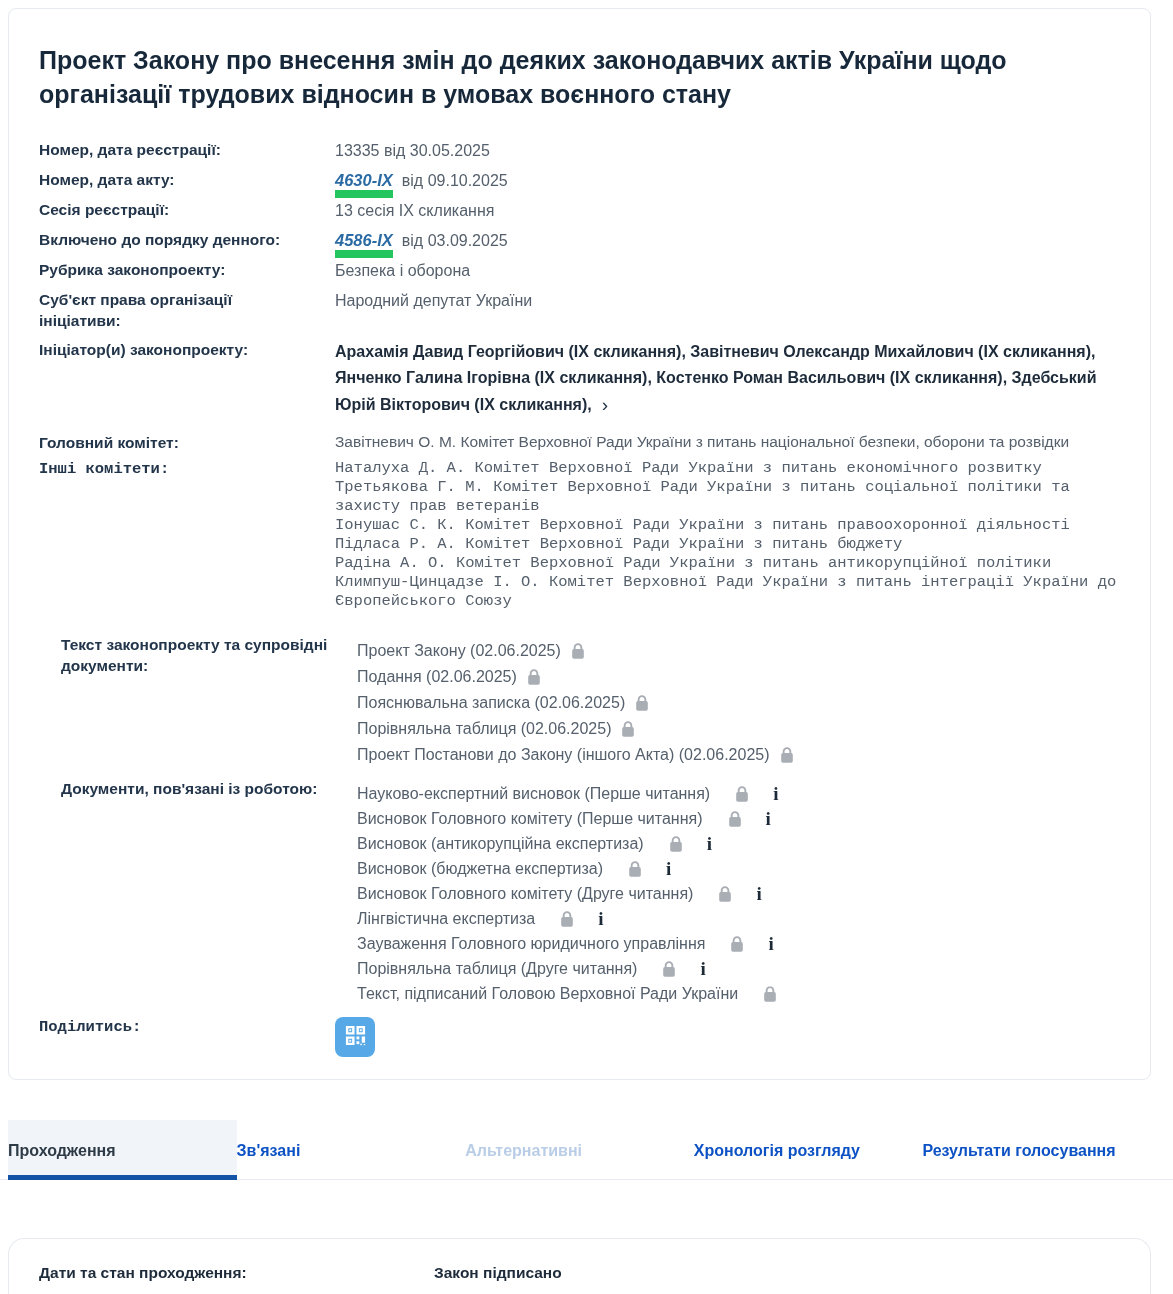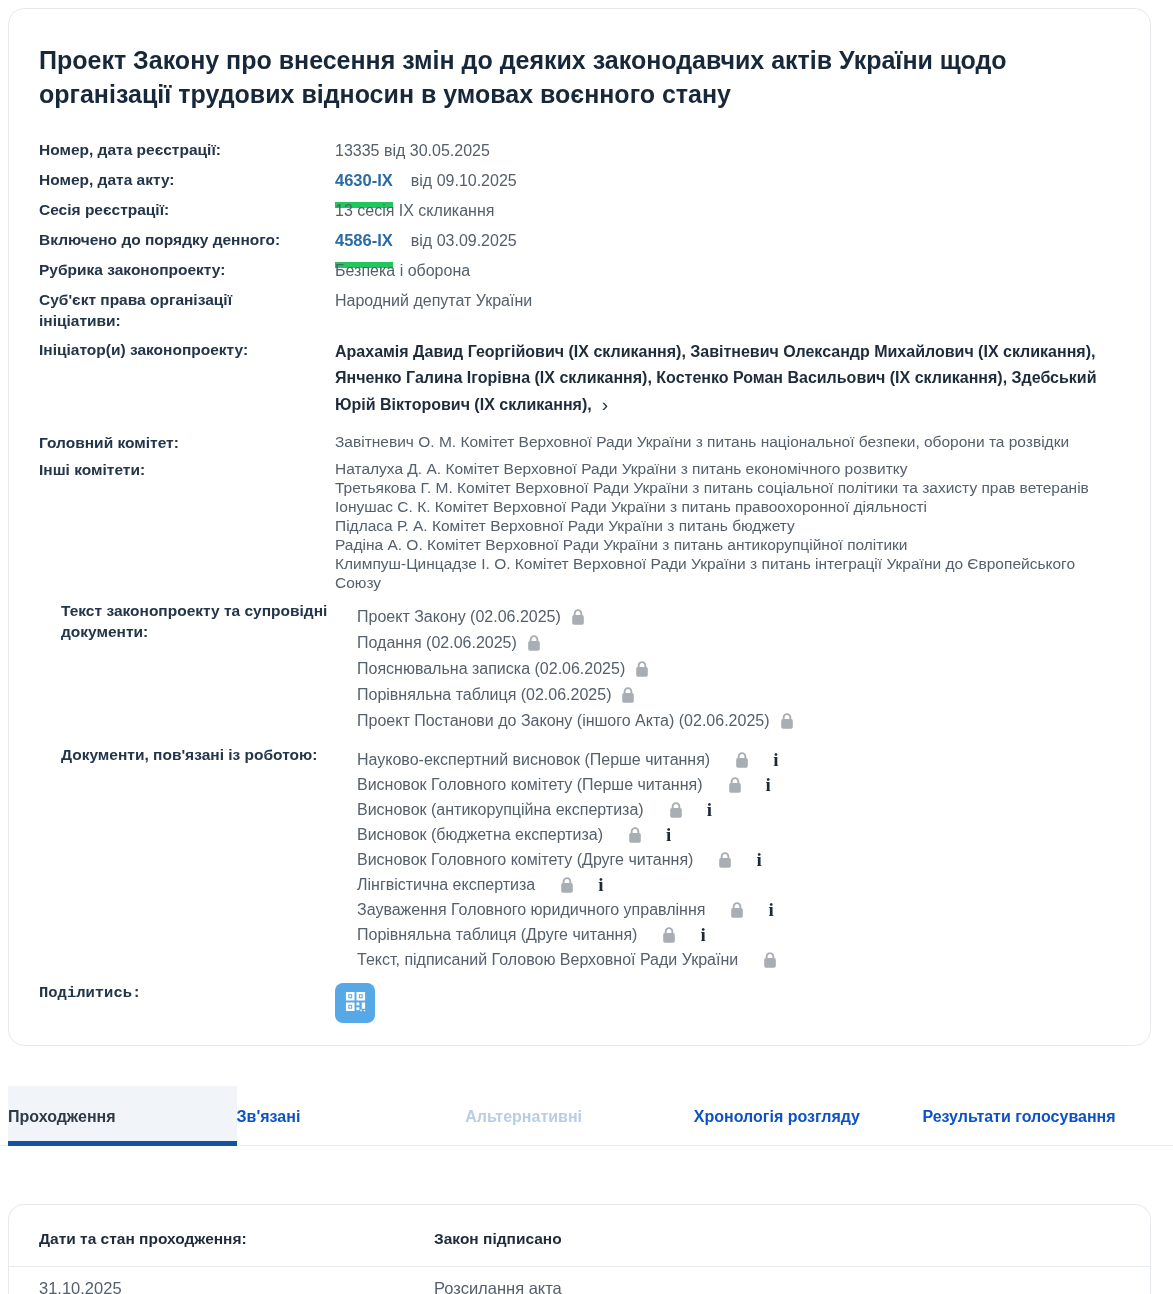--- a/index.html
+++ b/index.html
@@ -4,49 +4,49 @@
 <style>
   html,body{margin:0;padding:0;}
   body{
     width:1173px;height:1294px;overflow:hidden;background:#ffffff;
     font-family:"Liberation Sans","DejaVu Sans",sans-serif;
     color:#535e6a;-webkit-font-smoothing:antialiased;
   }
   
   .card{
     margin:8px 22px 0 8px;
-    border:1px solid #e6e9ee;border-radius:16px;
+    border:1px solid #e6e9ee;border-radius:8px;
     padding:26px 30px 14px 30px;background:#fff;
   }
   .title{
     margin:8px 0 28px 0;max-width:1020px;
     font-size:25px;line-height:34px;font-weight:700;color:#17283a;
   }
   .f-row{display:flex;margin-bottom:8px;}
   .f-label{
     flex:0 0 278px;padding-right:18px;
     font-weight:700;font-size:15.5px;line-height:21px;color:#22354a;
   }
   .f-value{font-size:16px;line-height:21px;color:#55606c;padding-top:1px;}
   a.num-link{
     color:#2b6ba4;font-weight:700;font-size:16.5px;text-decoration:none;
-    border-bottom:6px solid #22c55e;padding-bottom:13px;cursor:pointer;
-  }
-  .rest{margin-left:18px;}
+    border-bottom:8px solid #22c55e;padding-bottom:1px;cursor:pointer;font-style:italic;
+  }
+  .rest{margin-left:9px;}
   .initiators-value{
     font-weight:700;font-size:16px;line-height:26px;color:#1d2b3a;max-width:800px;
   }
   .init-row{margin-bottom:14px;}
   .chevron{
     display:inline-block;margin-left:10px;color:#233547;font-size:19px;
     font-weight:400;cursor:pointer;transform:translateY(1px);
   }
   .mc-row{margin-bottom:6px;}
   .mc-value{font-size:15.5px;line-height:20px;color:#55606c;}
-  .committees-row{margin-bottom:8px;}
+  .committees-row{margin-bottom:23px;font-family:Liberation Mono, monospace;}
   .committee-line{font-size:15.5px;line-height:19px;color:#55606c;max-width:820px;}
   .doc-row{margin-bottom:14px;margin-left:22px;}
   .doc-item{display:flex;align-items:flex-end;height:26px;font-size:16px;color:#55606c;}
   .rel-item{height:25px;gap:15px;}
   .lock{margin-left:9px;flex:none;display:inline-flex;cursor:pointer;}
   .info-i{
     margin-left:8px;font-family:"Liberation Serif","DejaVu Serif",serif;
     font-weight:700;font-size:19px;line-height:1;color:#1c2a38;cursor:pointer;
   }
   .share-row{margin-top:4px;display:flex;align-items:flex-start;font-family:Liberation Mono, monospace;}

